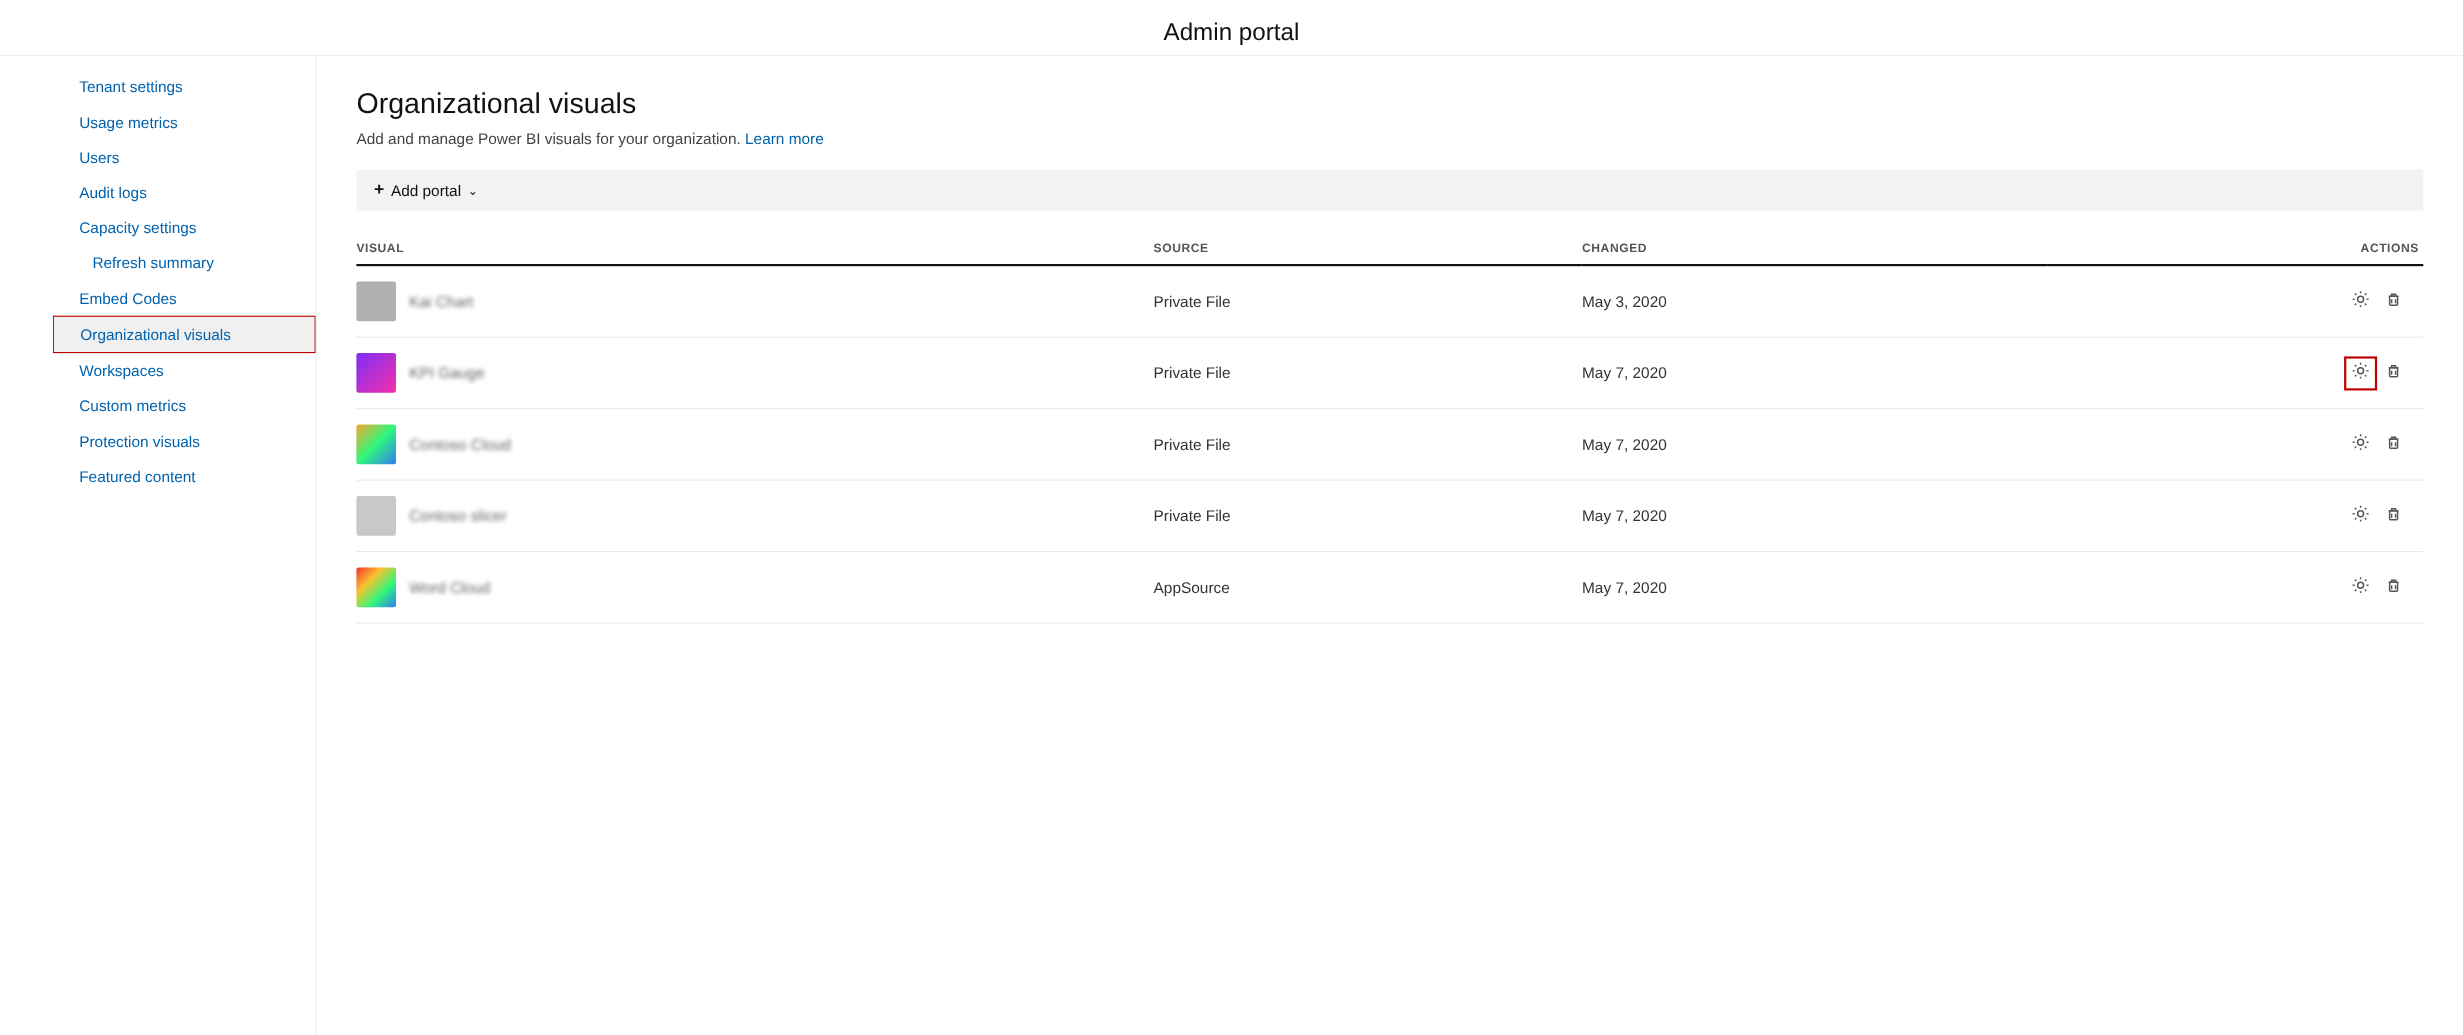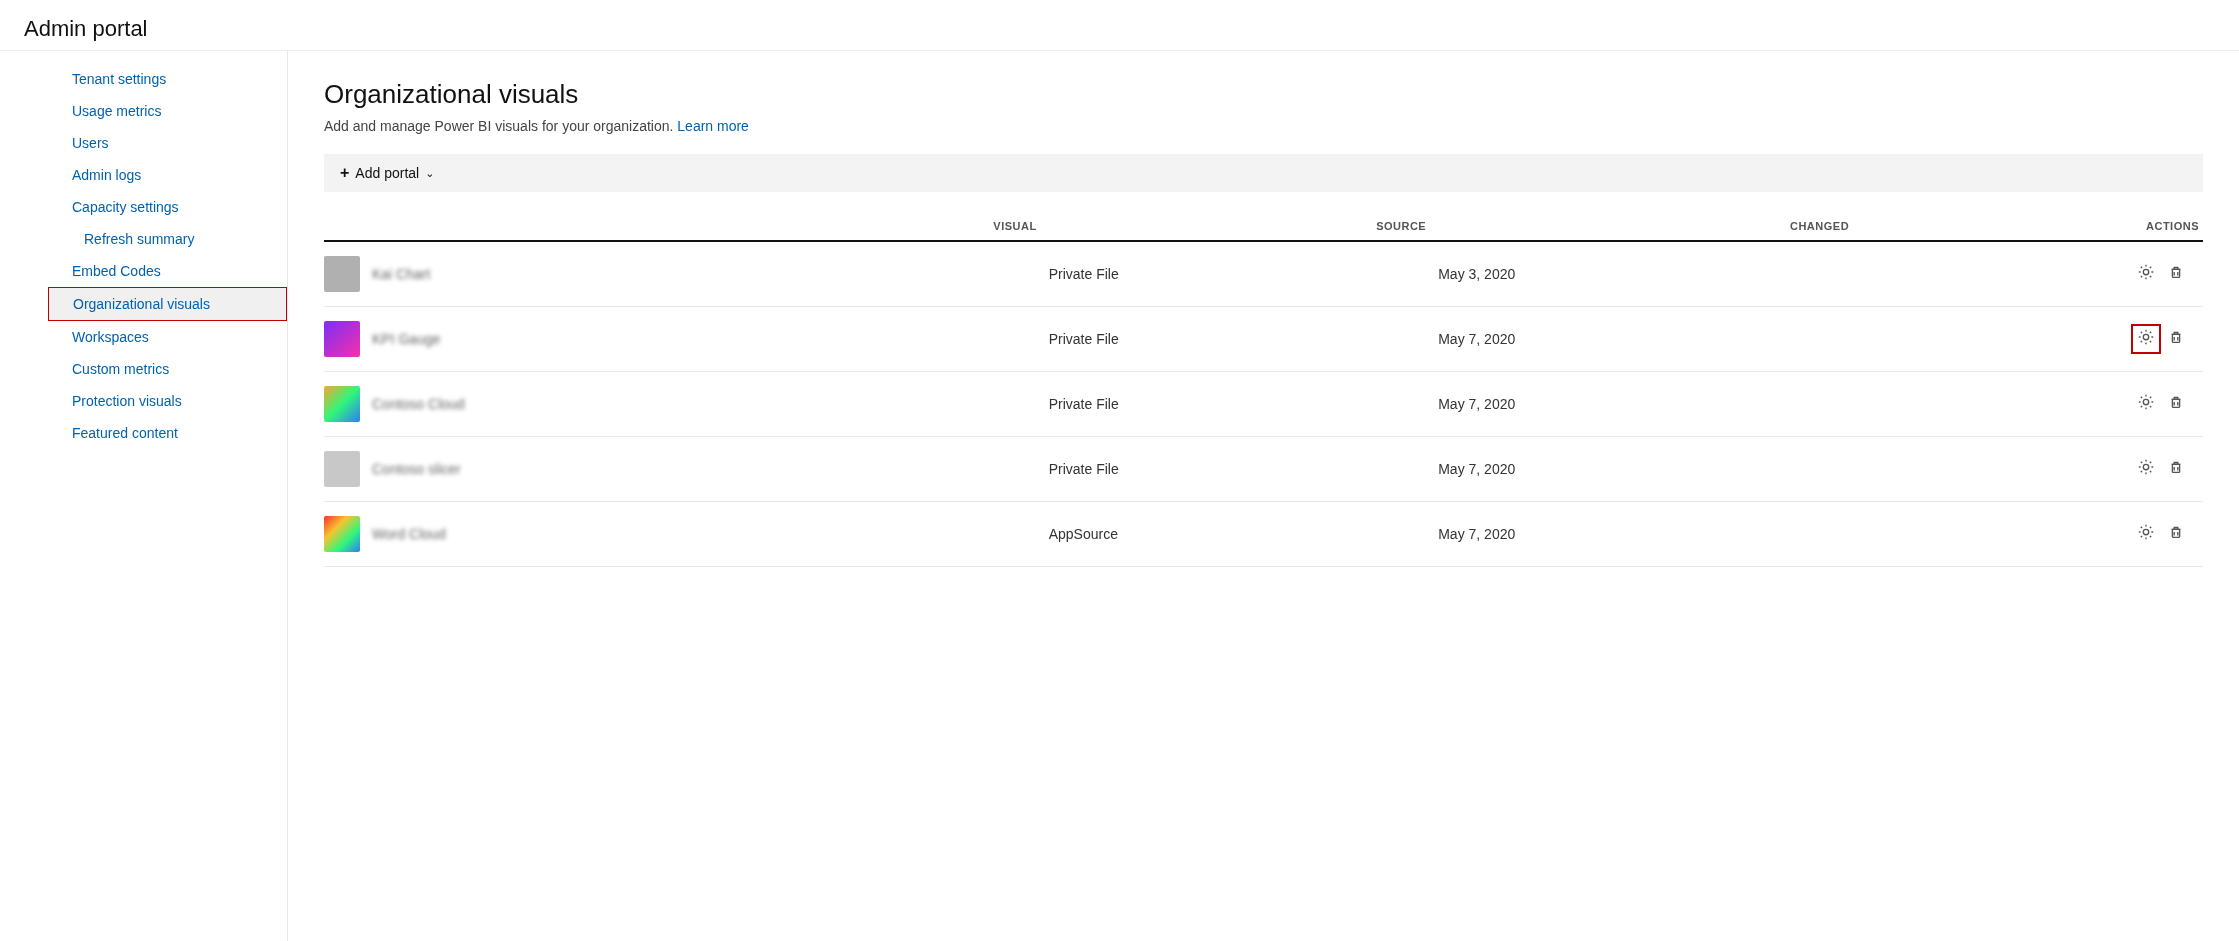--- a/index.html
+++ b/index.html
@@ -8,20 +8,21 @@
       background: #fff;
       color: #333;
       display: flex;
       flex-direction: column;
       height: 100vh;
     }
     .top-bar {
       background: #fff;
       padding: 16px 24px 8px 24px;
       border-bottom: 1px solid #eee;
+      text-align: center;
     }
     .top-bar h1 {
       font-size: 22px;
       font-weight: 300;
       color: #111;
     }
     .layout {
       display: flex;
       flex: 1;
       overflow: hidden;
@@ -109,21 +110,21 @@
       border-collapse: collapse;
     }
     .visuals-table thead tr {
       border-bottom: 2px solid #111;
     }
     .visuals-table th {
       font-size: 11px;
       font-weight: 600;
       color: #555;
       letter-spacing: 0.5px;
-      text-align: right;
+      text-align: left;
       padding: 8px 12px 8px 0;
     }
     .visuals-table th.actions-col {
       text-align: right;
       padding-right: 4px;
     }
     .visuals-table td {
       padding: 14px 12px 14px 0;
       font-size: 14px;
       border-bottom: 1px solid #e8e8e8;
@@ -185,21 +186,21 @@
   <h1>Admin portal</h1>
 </div>
 
 <div class="layout">
 
   <nav class="sidebar">
 
   <div class="sidebar-item">Tenant settings</div>
       <div class="sidebar-item">Usage metrics</div>
       <div class="sidebar-item">Users</div>
-      <div class="sidebar-item">Admin logs</div>
+      <div class="sidebar-item">Audit logs</div>
       <div class="sidebar-item">Capacity settings</div>
       <div class="sidebar-item sub">Refresh summary</div>
       <div class="sidebar-item">Embed Codes</div>
       <div class="sidebar-item active">Organizational visuals</div>
       <div class="sidebar-item">Workspaces</div>
       <div class="sidebar-item">Custom metrics</div>
       <div class="sidebar-item">Protection visuals</div>
       <div class="sidebar-item">Featured content</div>
     </nav>
 

